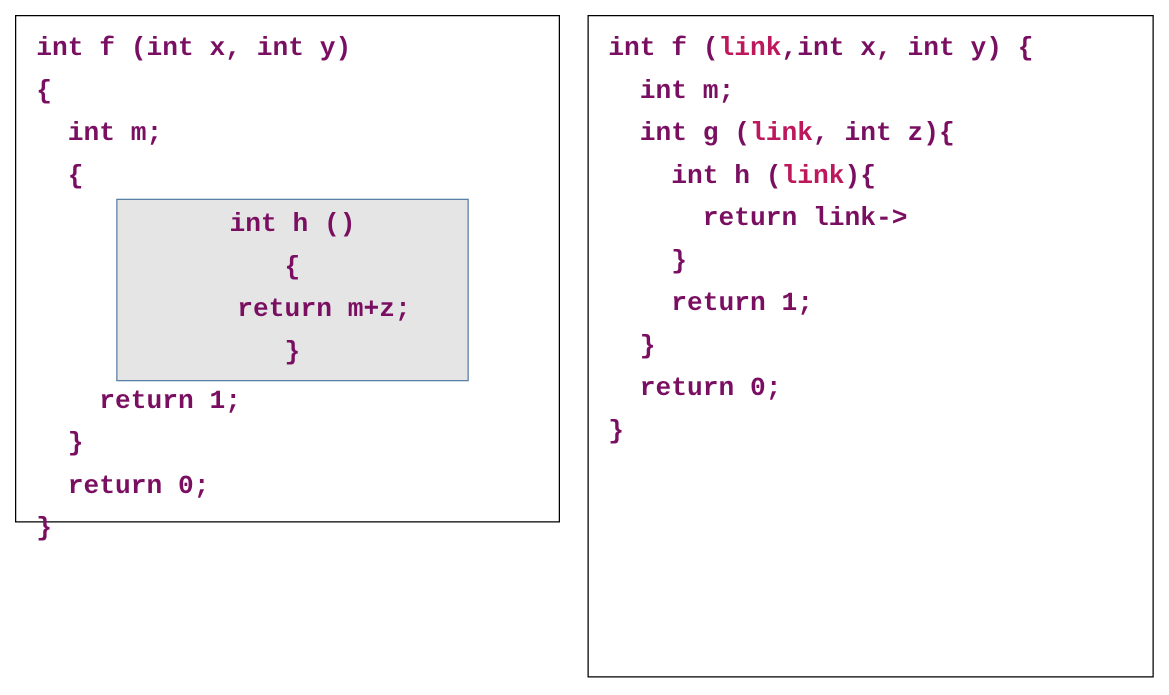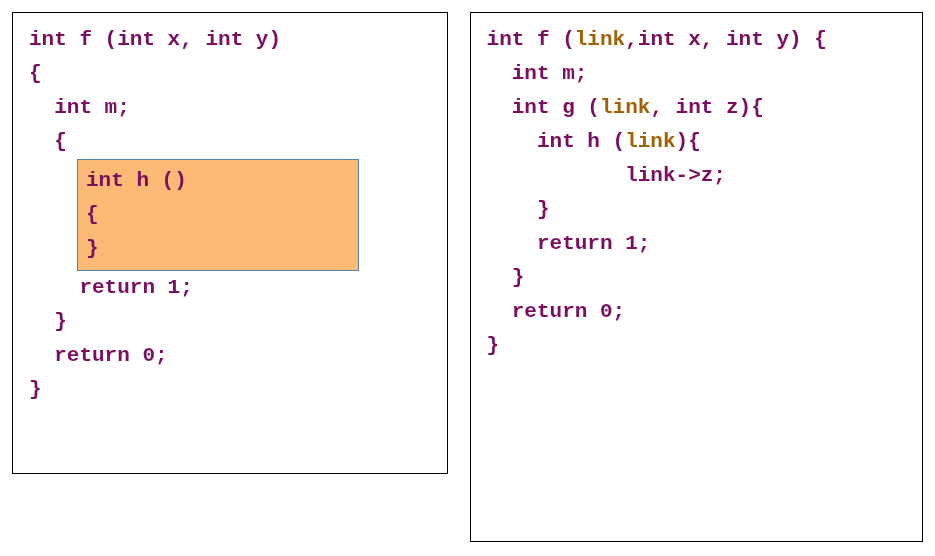--- a/index.html
+++ b/index.html
@@ -15,61 +15,63 @@
   .panels {
     display: flex;
     gap: 22px;
   }
   .panel {
     border: 1px solid #000;
     background: #fff;
     padding: 10px 12px 10px 16px;
     line-height: 1.62;
   }
-  .panel-left { width: 437px; height: 462px; }
+  .panel-left { width: 437px; height: 406px; }
   .panel-right { width: 455px; height: 530px; }
   .code-line { white-space: pre; color: #7a0f62; }
   .hl-box {
     border: 1px solid #5981a8;
-    background: #fdba74;
+    background: #e5e5e5;
     display: inline-block;
-    margin-left: 48px;
+    margin-left: 64px;
     padding: 4px 8px 4px 8px;
     width: 282px;
+    text-align: center;
   }
   .hl-box .code-line { color: #7a0f62; }
-  .link-kw { color: #a16207; }
+  .link-kw { color: #be185d; }
 </style>
 </head>
 <body>
 
 <div class="panels">
 
   <div class="panel panel-left">
     <div class="code-line">int f (int x, int y)</div>
     <div class="code-line">{</div>
     <div class="code-line">  int m;</div>
     <div class="code-line">  {</div>
     <div class="hl-box">
       <div class="code-line">int h ()</div>
       <div class="code-line">{</div>
+      <div class="code-line">    return m+z;</div>
       <div class="code-line">}</div>
     </div>
     <div class="code-line">    return 1;</div>
     <div class="code-line">  }</div>
     <div class="code-line">  return 0;</div>
     <div class="code-line">}</div>
   </div>
 
   <div class="panel panel-right">
     <div class="code-line"><span>int f (</span><span class="link-kw">link</span><span>,int x, int y) {</span></div>
     <div class="code-line">  int m;</div>
     <div class="code-line"><span>  int g (</span><span class="link-kw">link</span><span>, int z){</span></div>
     <div class="code-line"><span>    int h (</span><span class="link-kw">link</span><span>){</span></div>
-    <div class="code-line">           link-&gt;z;</div>
+    <div class="code-line">      return link-&gt;</div>
     <div class="code-line">    }</div>
     <div class="code-line">    return 1;</div>
     <div class="code-line">  }</div>
     <div class="code-line">  return 0;</div>
     <div class="code-line">}</div>
   </div>
 
 </div>
 
 </body></html>

